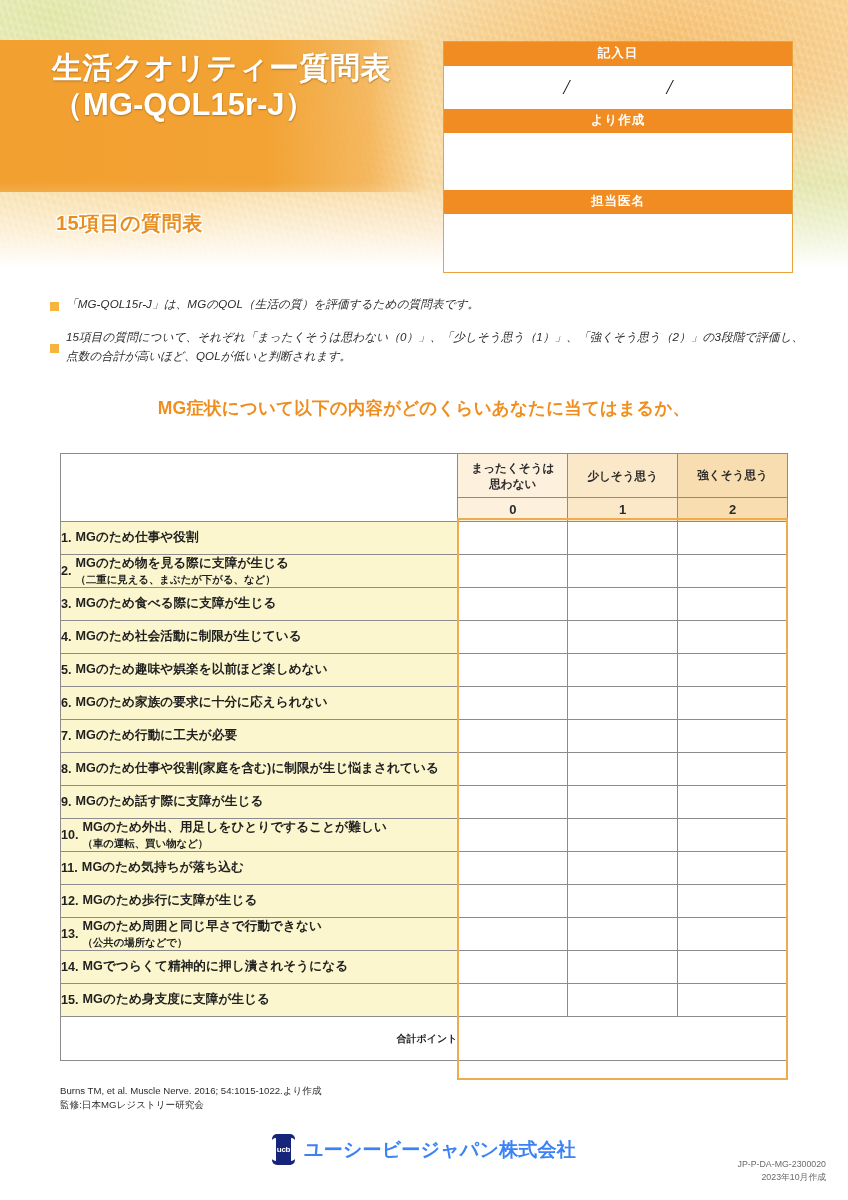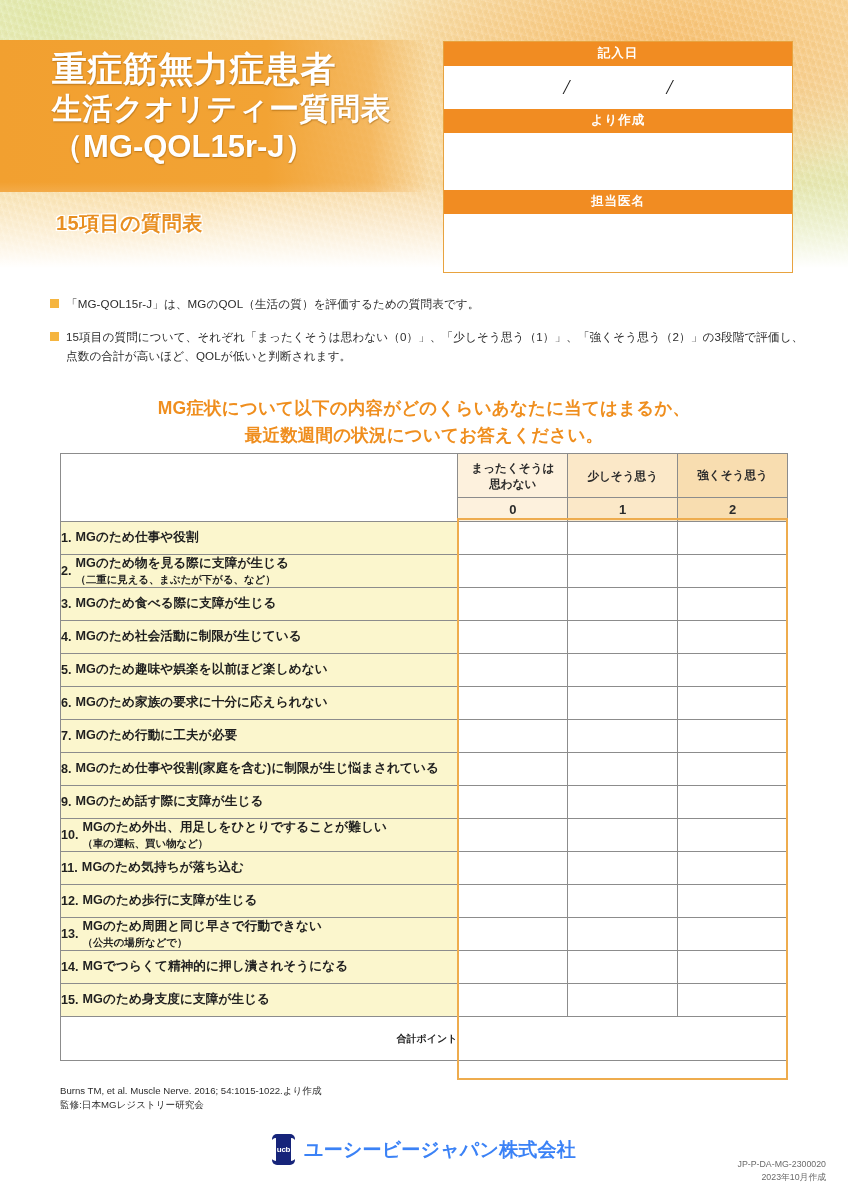--- a/index.html
+++ b/index.html
@@ -128,22 +128,23 @@
   
   .intro {
     position: absolute;
     left: 50px;
     top: 295px;
     width: 760px;
     z-index: 3;
   }
   .bullet-row {
     display: flex;
-    align-items: flex-start;
+    align-items: center;
     margin-bottom: 14px;
+    font-style: italic;
   }
   .bullet-mark {
     width: 9px;
     height: 9px;
     background: #f5b540;
     margin-top: 4px;
     margin-right: 7px;
     flex: 0 0 auto;
   }
   .bullet-text {
@@ -336,21 +337,20 @@
 </head>
 <body>
 
 <div class="banner">
   <div class="banner-bg"></div>
   <div class="banner-texture"></div>
 
   <div class="title-plate"></div>
 
   <div class="title-block">
-    <div class="title-line l1">重症筋無力症患者</div>
     <div class="title-line l2">生活クオリティー質問表</div>
     <div class="title-line l3">（MG-QOL15r-J）</div>
   </div>
 
   <div class="subtitle">15項目の質問表</div>
 
   <div class="banner-wash"></div>
 </div>
 
 <div class="info-box">
@@ -370,21 +370,20 @@
     <span class="bullet-text">「MG-QOL15r-J」は、MGのQOL（生活の質）を評価するための質問表です。</span>
   </div>
   <div class="bullet-row">
     <span class="bullet-mark"></span>
     <span class="bullet-text">15項目の質問について、それぞれ「まったくそうは思わない（0）」、「少しそう思う（1）」、「強くそう思う（2）」の3段階で評価し、点数の合計が高いほど、QOLが低いと判断されます。</span>
   </div>
 </div>
 
 <div class="instruction">
   <div>MG症状について以下の内容がどのくらいあなたに当てはまるか、</div>
-  <div>最近数週間の状況についてお答えください。</div>
 </div>
 
 <table class="qtable">
   <tbody id="qtable-body">
       <tr>
         <td class="hdr-blank" rowspan="2"></td>
         <td class="hdr-opt o0">
           <div>まったくそうは</div>
           <div>思わない</div>
         </td>

